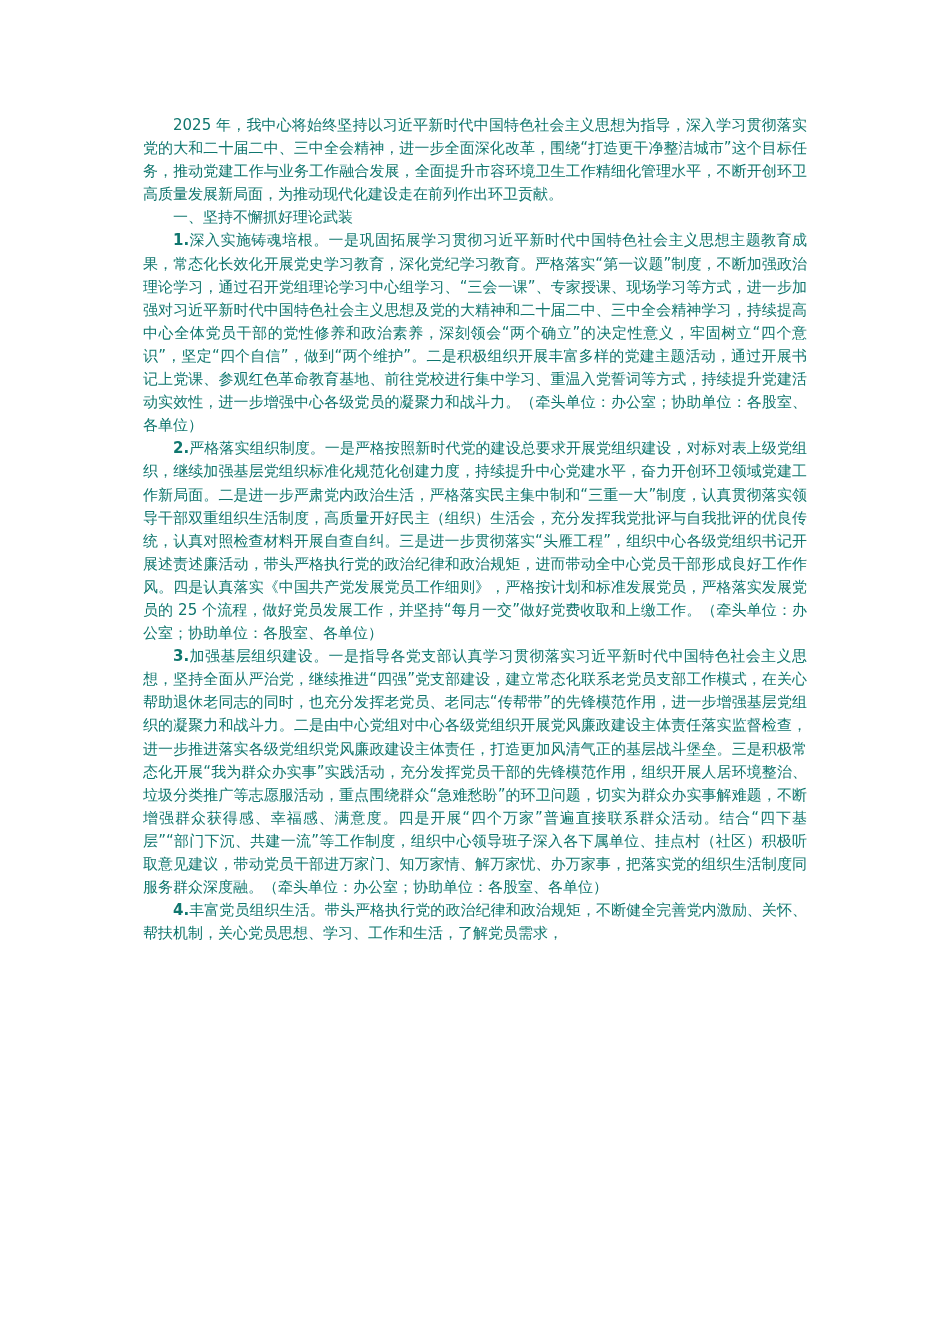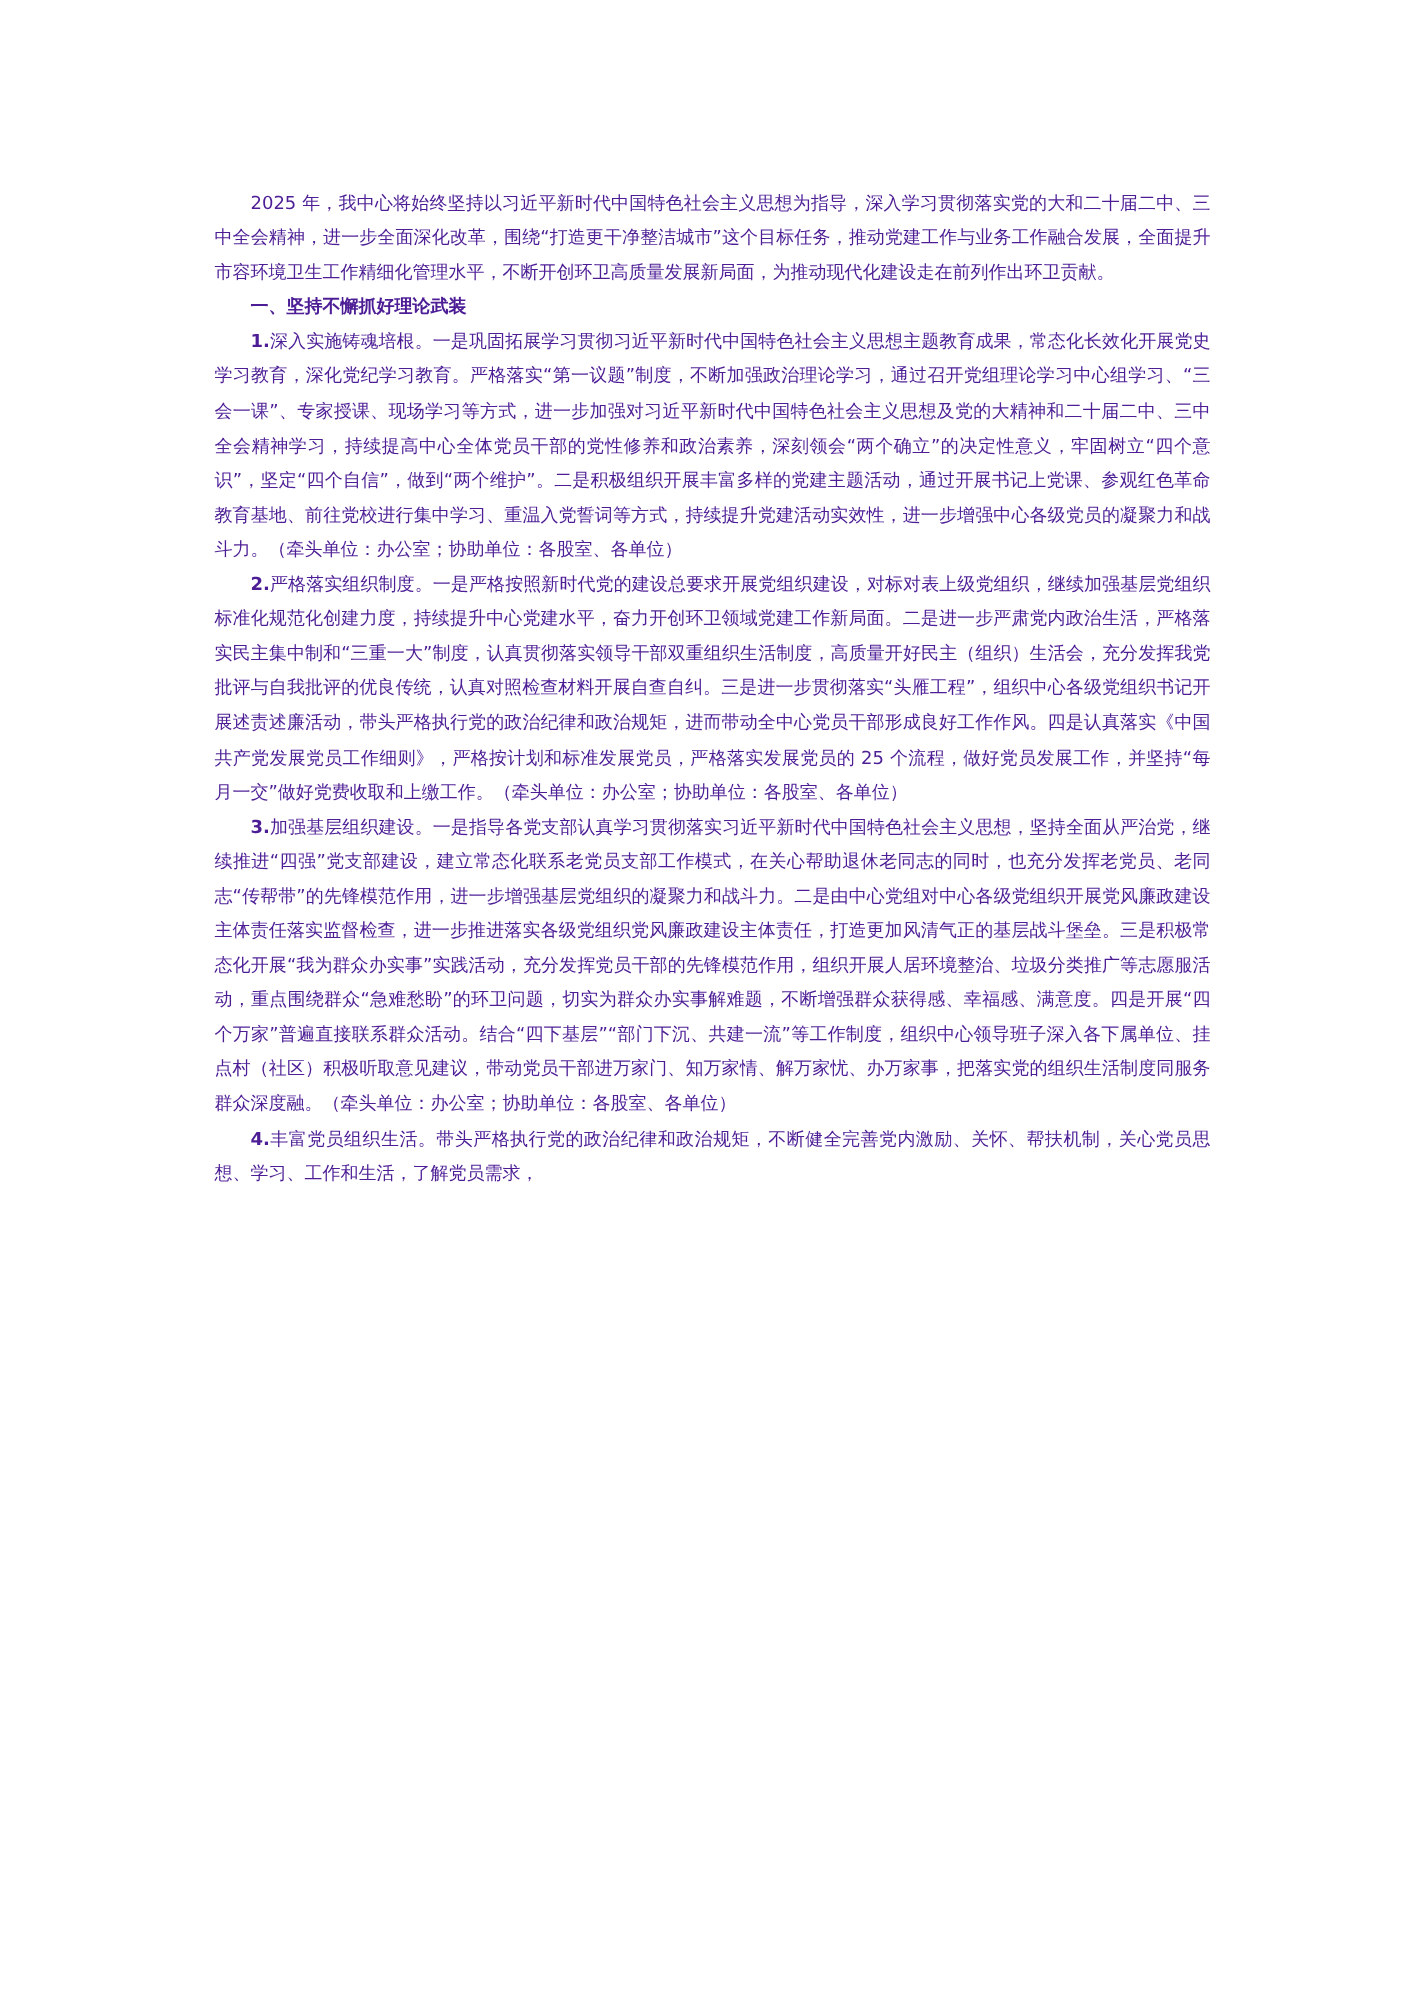--- a/index.html
+++ b/index.html
@@ -1,31 +1,31 @@
 <!DOCTYPE html>
 <html><head>
 <meta charset="utf-8">
 <style>
   html, body { margin: 0; padding: 0; background: #ffffff; }
   body { width: 950px; height: 1344px; position: relative; overflow: hidden; }
   .page {
     position: absolute;
     left: 143px;
-    top: 124px;
+    top: 114px;
     width: 664px;
     font-family: "DejaVu Sans", "Liberation Sans", sans-serif;
-    font-size: 12px;
+    font-size: 15px;
     line-height: 23.1px;
-    color: #4c1d95;
+    color: #0f766e;
     text-align: justify;
     text-justify: inter-character;
     word-break: break-all;
   }
   .para { margin: 0; text-indent: 2em; }
-  .heading { margin: 0; text-indent: 2em; font-weight: bold; }
+  .heading { margin: 0; text-indent: 2em; }
   .num { font-weight: bold; }
 </style>
 </head>
 <body>
 
 <div class="page">
   <p class="para">2025 年，我中心将始终坚持以习近平新时代中国特色社会主义思想为指导，深入学习贯彻落实党的大和二十届二中、三中全会精神，进一步全面深化改革，围绕“打造更干净整洁城市”这个目标任务，推动党建工作与业务工作融合发展，全面提升市容环境卫生工作精细化管理水平，不断开创环卫高质量发展新局面，为推动现代化建设走在前列作出环卫贡献。</p>
   <p class="heading">一、坚持不懈抓好理论武装</p>
 
   <p class="para"><span class="num">1.</span><span>深入实施铸魂培根。一是巩固拓展学习贯彻习近平新时代中国特色社会主义思想主题教育成果，常态化长效化开展党史学习教育，深化党纪学习教育。严格落实“第一议题”制度，不断加强政治理论学习，通过召开党组理论学习中心组学习、“三会一课”、专家授课、现场学习等方式，进一步加强对习近平新时代中国特色社会主义思想及党的大精神和二十届二中、三中全会精神学习，持续提高中心全体党员干部的党性修养和政治素养，深刻领会“两个确立”的决定性意义，牢固树立“四个意识”，坚定“四个自信”，做到“两个维护”。二是积极组织开展丰富多样的党建主题活动，通过开展书记上党课、参观红色革命教育基地、前往党校进行集中学习、重温入党誓词等方式，持续提升党建活动实效性，进一步增强中心各级党员的凝聚力和战斗力。（牵头单位：办公室；协助单位：各股室、各单位）</span></p>

